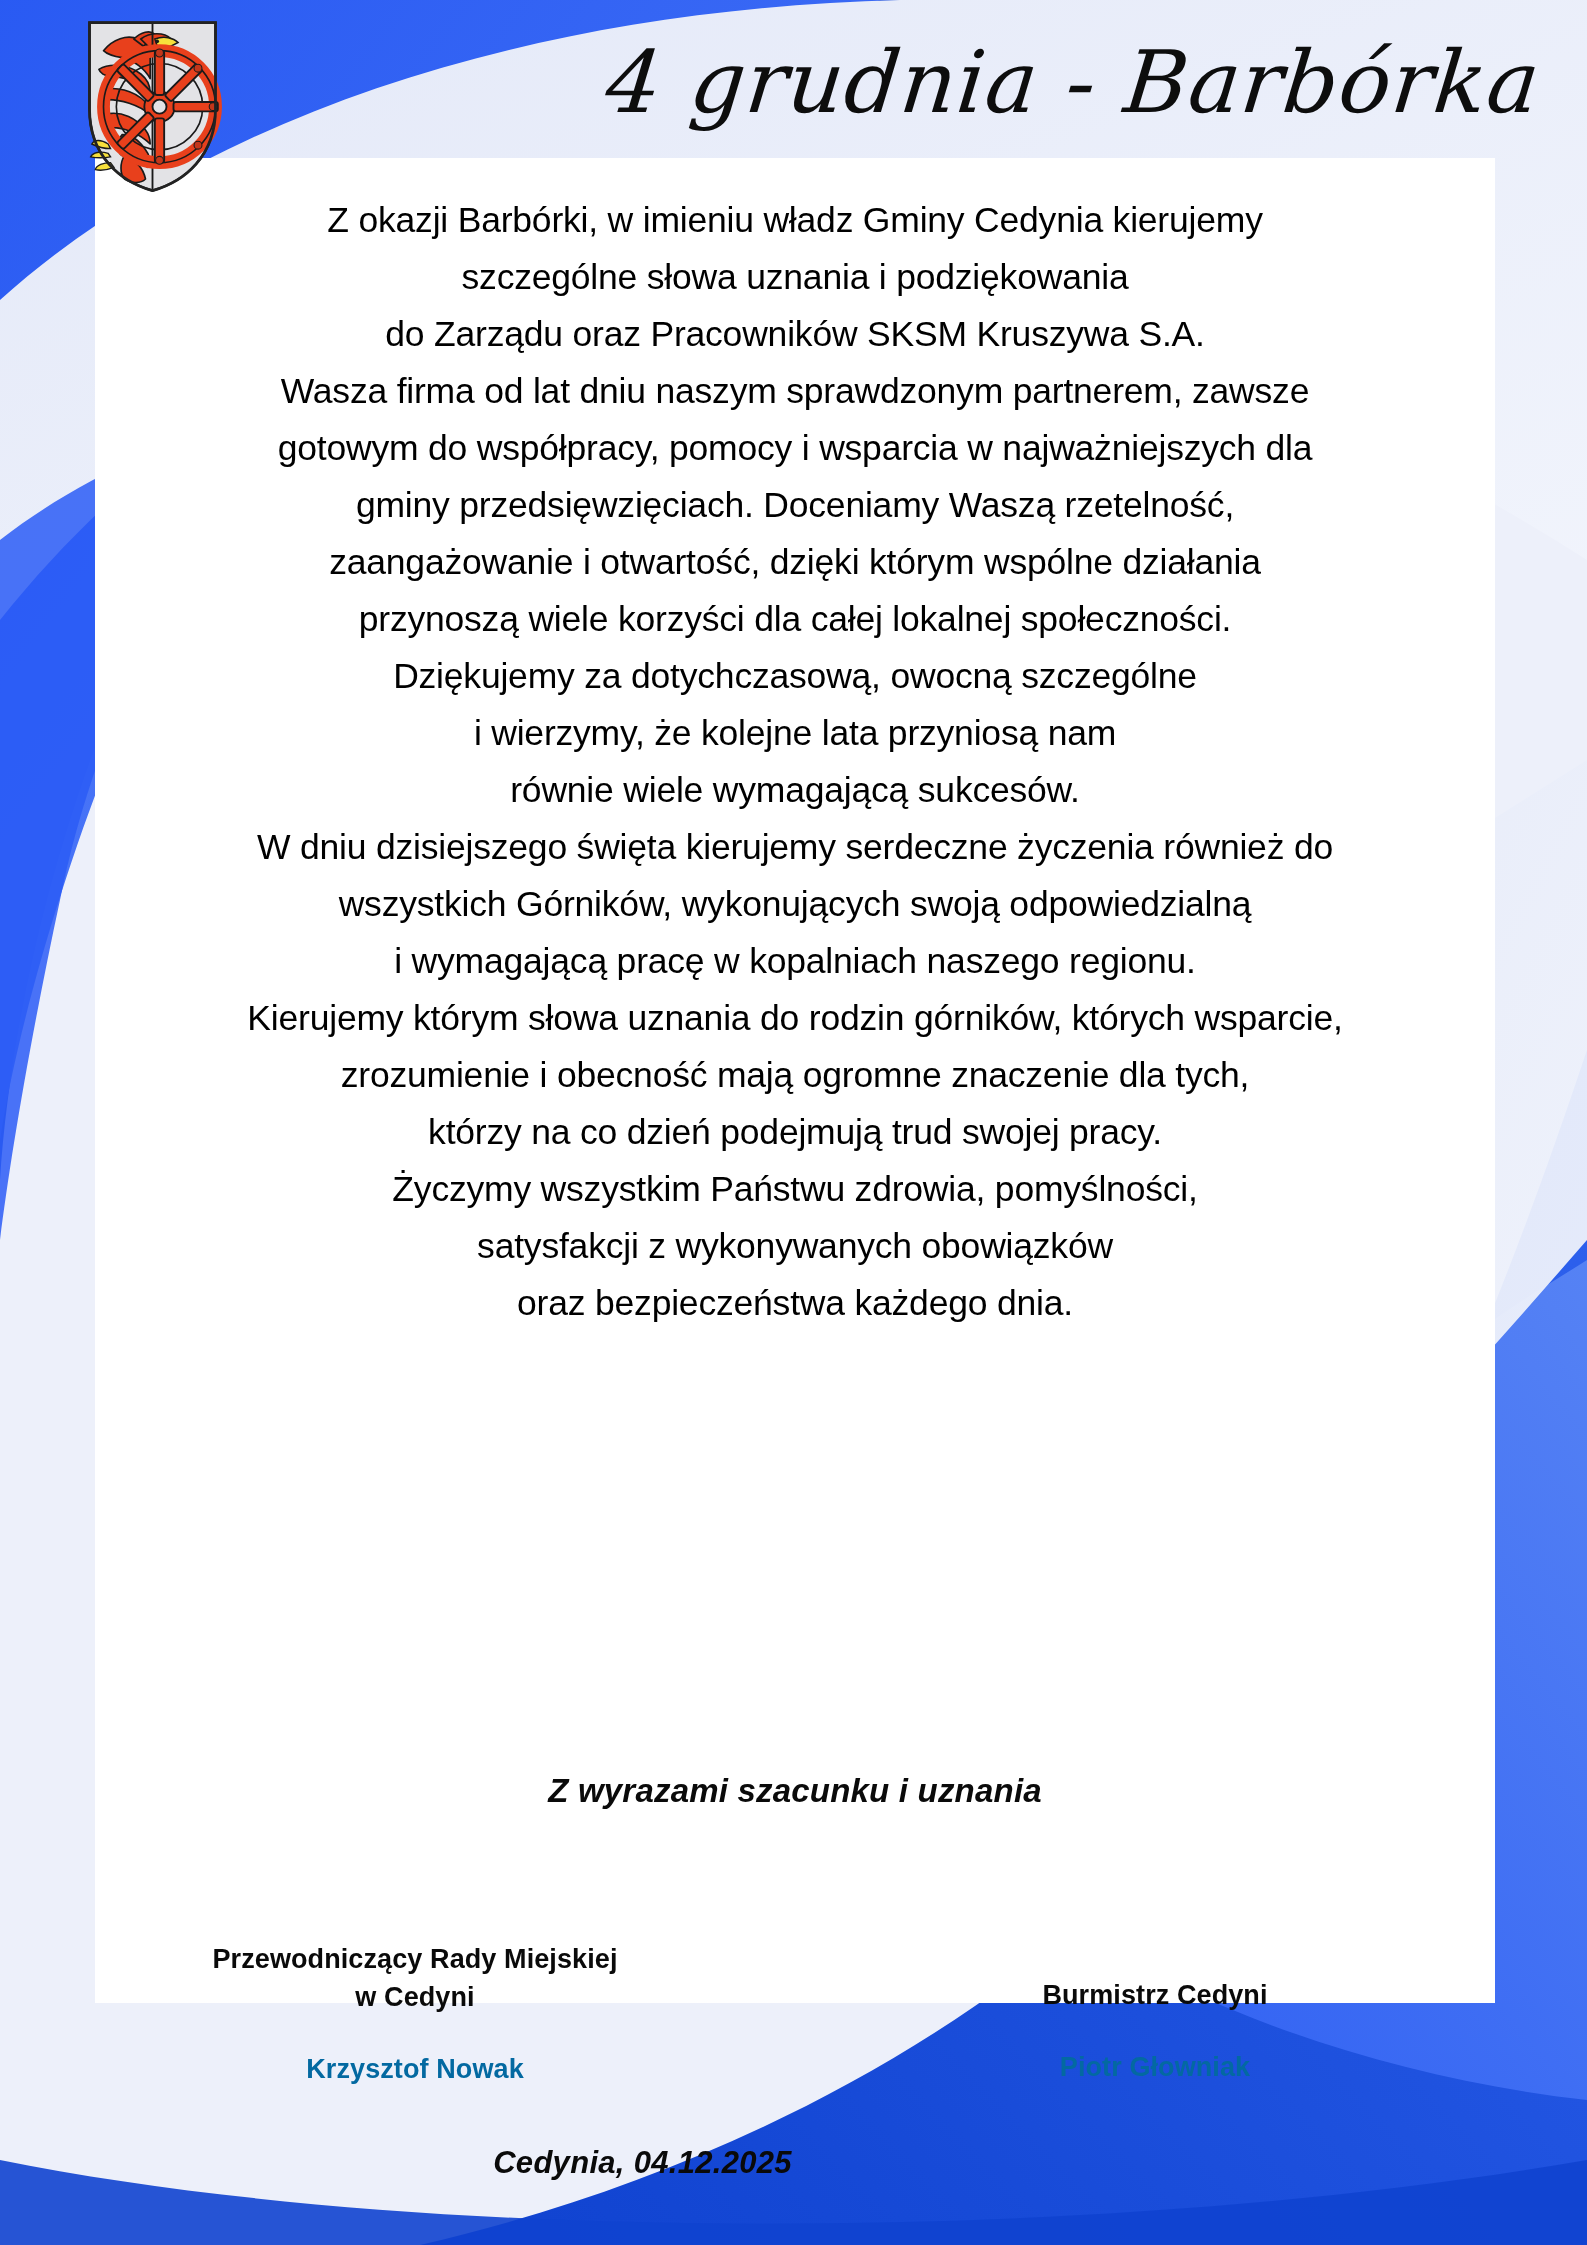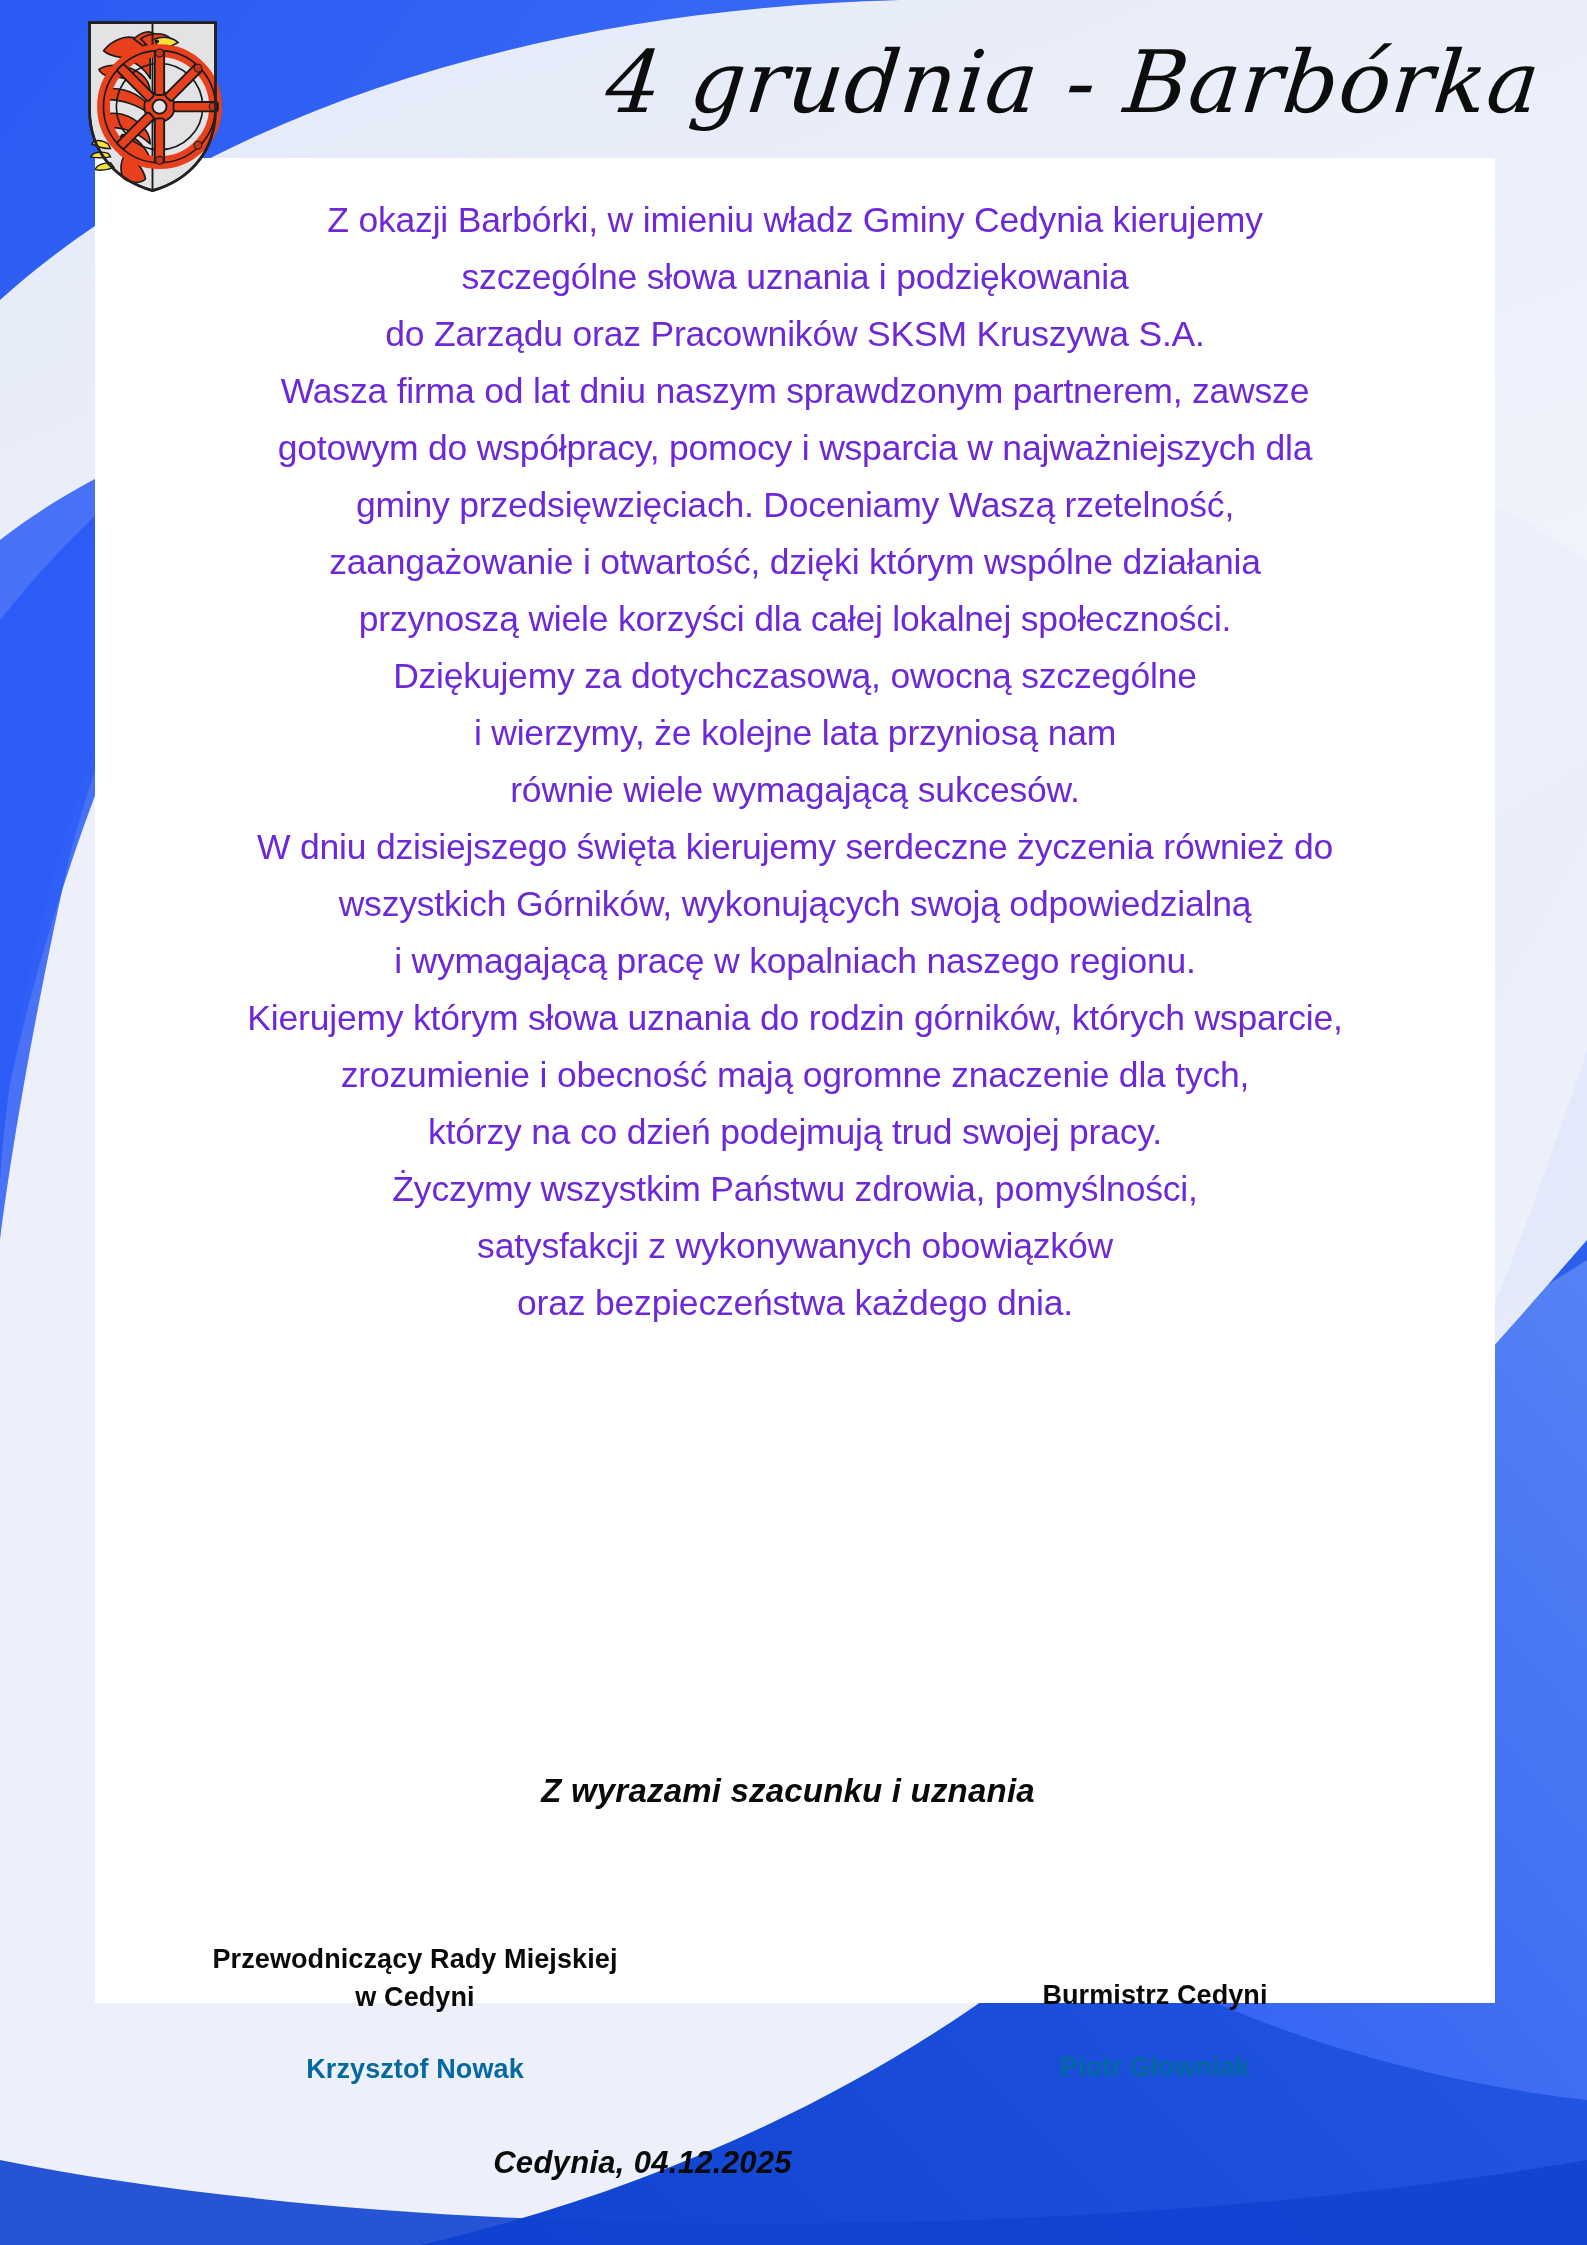--- a/index.html
+++ b/index.html
@@ -87,29 +87,29 @@
     top: 192px;
     width: 1400px;
     z-index: 4;
     text-align: center;
   }
 
   .body-line {
     font-family: "Liberation Sans", sans-serif;
     font-size: 35.5px;
     line-height: 57px;
-    color: #6d28d9;
+    color: #000000;
     letter-spacing: -0.2px;
     white-space: nowrap;
   }
 
   
   #closing {
     position: absolute;
-    left: 88px;
+    left: 95px;
     top: 1772px;
     width: 1400px;
     text-align: center;
     z-index: 4;
   }
 
   #closing .closing-line {
     font-family: "Liberation Sans", sans-serif;
     font-weight: bold;
     font-style: italic;

